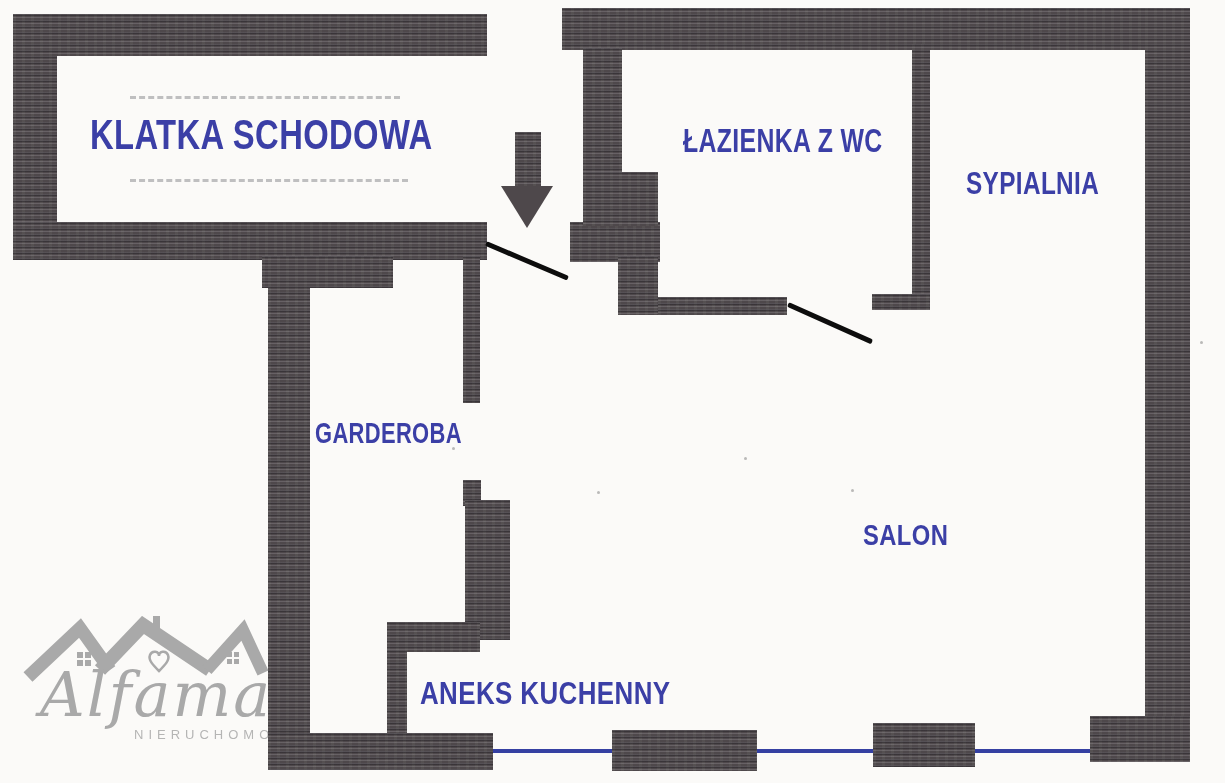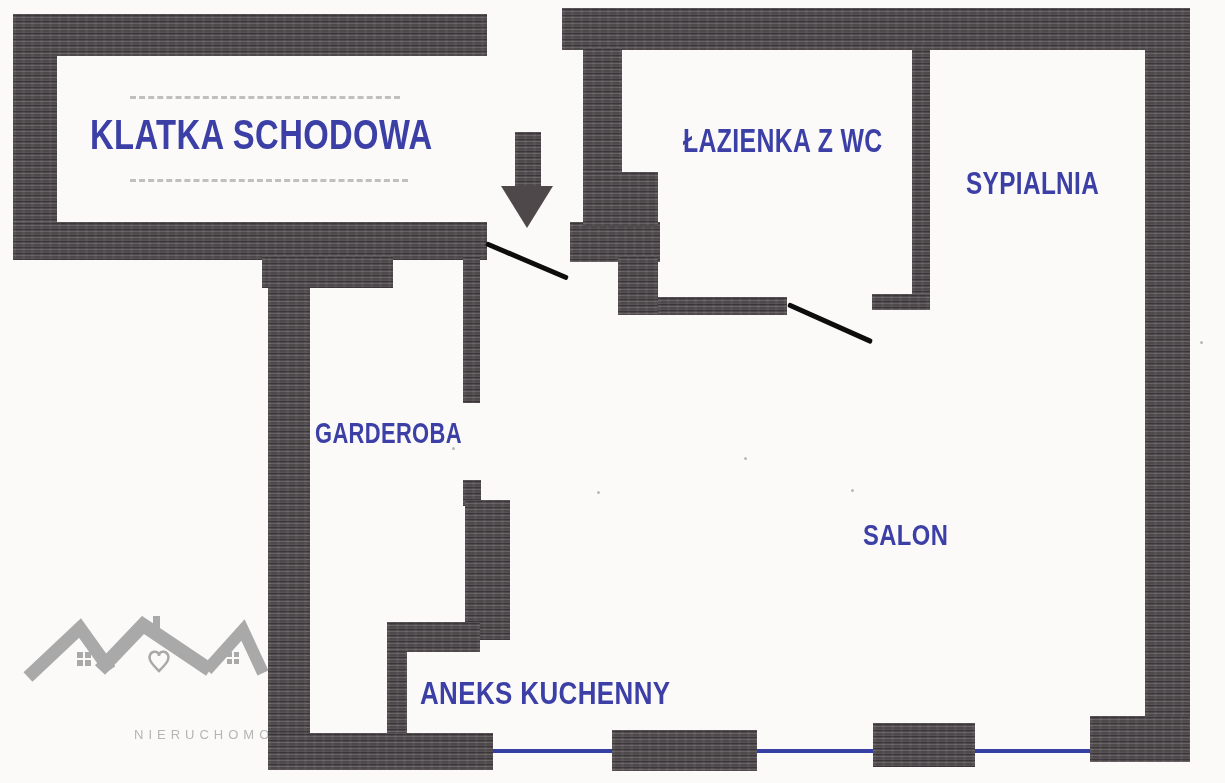--- a/index.html
+++ b/index.html
@@ -67,20 +67,21 @@
         <rect x="70" y="44" width="6" height="6"></rect>
     </g>
     <g fill="#a9a9a9">
       <rect x="212" y="36" width="5" height="5"></rect>
         <rect x="219" y="36" width="5" height="5"></rect>
       <rect x="212" y="43" width="5" height="5"></rect>
         <rect x="219" y="43" width="5" height="5"></rect>
     </g>
     <path d="M144,40 C144,35 137,34 135,39 C133,44 138,49 144,55 C150,49 155,44 153,39 C151,34 144,35 144,40 Z" fill="none" stroke="#a9a9a9" stroke-width="2.5"></path>
   </svg>
+  <div class="brand-text">Alfama</div>
   <div class="brand-sub">NIERUCHOMOŚCI</div>
 
   <div class="window-line" style="left:483px; top:749px; width:667px;"></div>
 
   <div class="stair-dash" style="left:130px; top:96px; width:270px;"></div>
   <div class="stair-dash" style="left:130px; top:179px; width:278px;"></div>
 
   <div class="wall" style="left:13px; top:14px; width:474px; height:42px;"></div>
   <div class="wall" style="left:562px; top:8px; width:628px; height:42px;"></div>
   <div class="wall" style="left:13px; top:14px; width:44px; height:246px;"></div>

